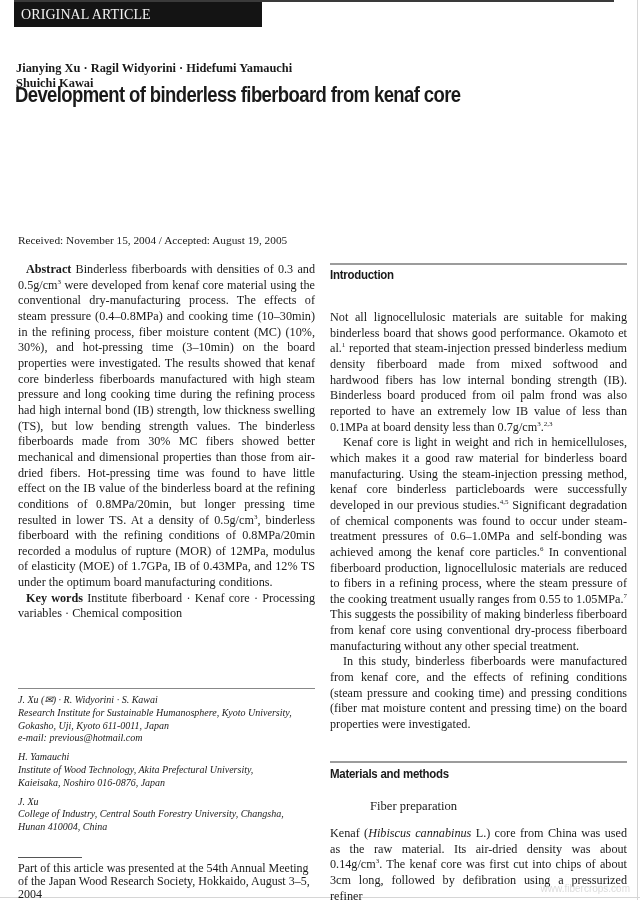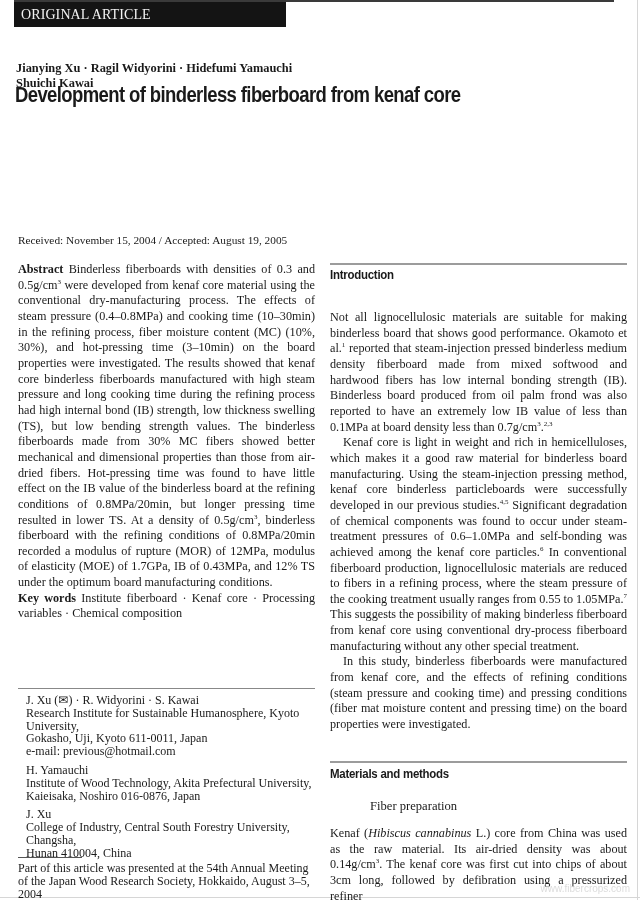--- a/index.html
+++ b/index.html
@@ -5,40 +5,40 @@
   html, body { margin: 0; padding: 0; }
   body {
     width: 640px; height: 900px; overflow: hidden; background: #ffffff;
     font-family: "Liberation Serif", "DejaVu Serif", serif; color: #1a1a1a;
     position: relative;
   }
   .top-rule { position: absolute; left: 14px; top: 0; width: 600px; height: 2px; background: #3a3a3a; }
   .right-edge { position: absolute; right: 2px; top: 0; width: 1px; height: 900px; background: #d6d6d6; }
   .bottom-edge { position: absolute; left: 0; bottom: 2px; width: 640px; height: 1px; background: #d6d6d6; }
   .section-label {
-    position: absolute; left: 14px; top: 2px; width: 272px; height: 25px;
+    position: absolute; left: 14px; top: 2px; width: 248px; height: 25px;
     background: #141414; color: #f2f2f2; font-size: 14px; line-height: 25px;
     padding-left: 7px; box-sizing: border-box; letter-spacing: 0.1px;
   }
   .authors { position: absolute; left: 16px; top: 61px; font-size: 12.4px; line-height: 15px; font-weight: bold; }
   .title {
     position: absolute; left: 15px; top: 83px; font-family: "Liberation Sans", "DejaVu Sans", sans-serif;
     font-weight: bold; font-size: 21.5px; letter-spacing: -0.7px; transform: scaleX(0.86); transform-origin: left top;
     white-space: nowrap;
   }
   .dates { position: absolute; left: 18px; top: 234px; font-size: 11.3px; }
   .col-left { position: absolute; left: 18px; top: 262px; width: 297px; }
   p.body { margin: 0; font-size: 12.2px; line-height: 15.65px; text-align: justify; }
   p.indent { text-indent: 13px; }
-  .kw-head, .abs-head { font-weight: bold; }
+  .kw-head, .abs-head { font-weight: bold; margin-left: 8px; }
   sup { font-size: 7px; line-height: 0; }
   .keywords { margin-top: 16px; }
   .addr-block { position: absolute; left: 18px; top: 688px; width: 300px; }
   .addr-rule { position: absolute; left: 18px; top: 688px; width: 297px; height: 1px; background: #888; }
-  .addr { font-size: 12px; line-height: 12.8px; margin: 0 0 6px 8px; }
+  .addr { font-size: 10px; line-height: 12.8px; margin: 0 0 6px 0; font-style: italic; }
   .foot-rule { position: absolute; left: 18px; top: 857px; width: 64px; height: 1px; background: #555; }
   .footnote { position: absolute; left: 18px; top: 862px; width: 300px; font-size: 12px; line-height: 12.8px; }
   .sec-rule { height: 2px; background: #9c9c9c; margin: 0; }
   .sec-head {
     font-family: "Liberation Sans", "DejaVu Sans", sans-serif; font-weight: bold; font-size: 13.5px;
     transform: scaleX(0.85); transform-origin: left top; white-space: nowrap; letter-spacing: -0.3px;
   }
   .intro-rule { position: absolute; left: 330px; top: 263px; width: 297px; }
   .intro-head { position: absolute; left: 330px; top: 267px; }
   .intro-text { position: absolute; left: 330px; top: 310px; width: 297px; }

